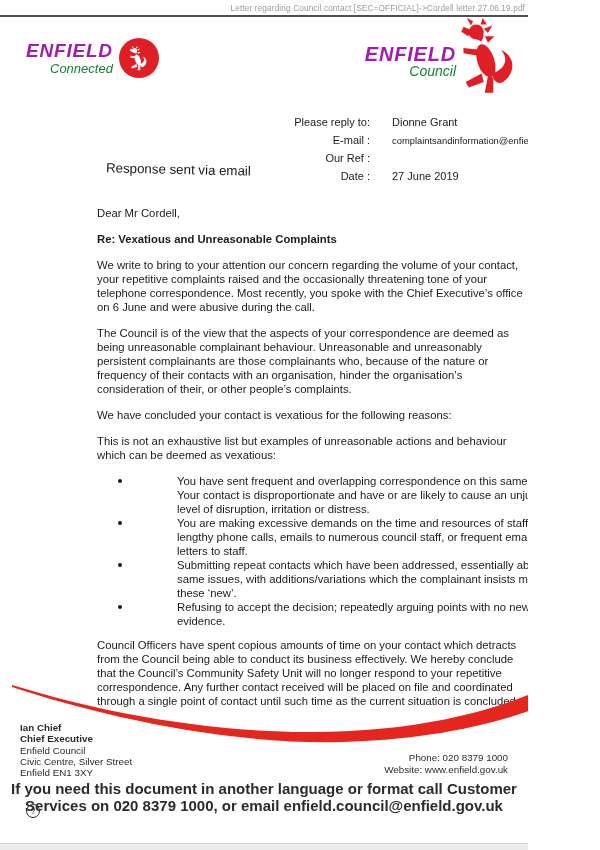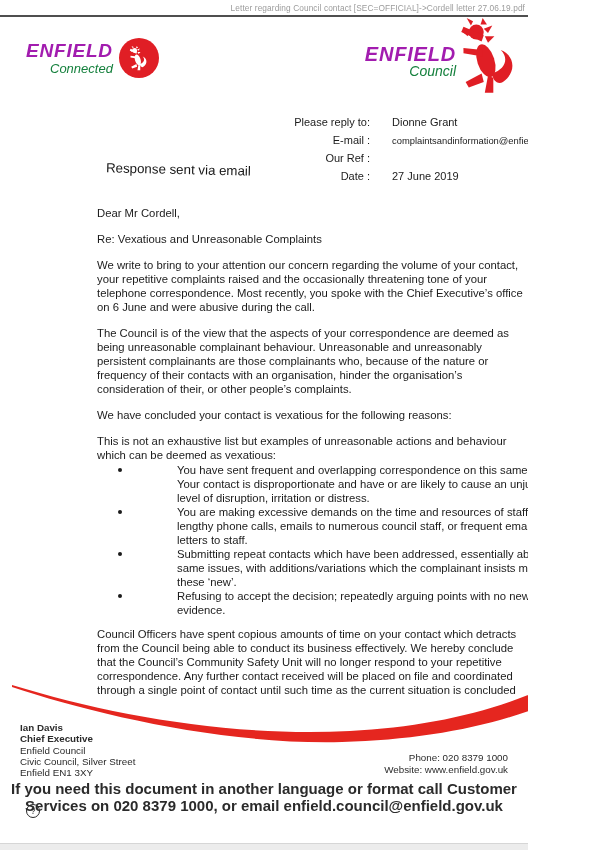--- a/index.html
+++ b/index.html
@@ -27,21 +27,21 @@
   .note { position:absolute; left:106px; top:162px; font-size:13.3px; color:#161616; transform:rotate(1.3deg); white-space:nowrap; }
   .meta { position:absolute; left:222px; top:116px; }
   .meta-row { display:flex; align-items:baseline; margin-bottom:4px; min-height:14px;gap:15px; }
   .meta-label { width:148px; text-align:right; font-size:11px; color:#1b1b1b; flex:none; }
   .meta-value { margin-left:7px; font-size:11px; color:#1b1b1b; }
   .meta-value.small { font-size:9.4px; }
 
   
   .letter { position:absolute; left:97px; top:206px; width:470px; font-size:11.3px; line-height:14px; color:#1b1b1b; }
   .letter p { margin:0 0 12px 0; white-space:pre-line; }
-  .subject { font-weight:normal; }
+  .subject { font-weight:bold; }
   .bullets { margin:1px 0 10px 0; }
   .bullet { display:flex;gap:42px; }
   .bullet .dot { flex:none; width:4px; height:4px; border-radius:50%; background:#1b1b1b; margin:5px 13px 0 21px; }
   .bullet .btext { flex:1; white-space:pre-line; }
 
   
   .swoosh { position:absolute; left:0; top:645px; }
 
   
   .footer-left { position:absolute; left:20px; top:722px; font-size:9.8px; line-height:11.3px; color:#2b2b2b; }
@@ -127,21 +127,21 @@
     <p>We write to bring to your attention our concern regarding the volume of your contact,
 your repetitive complaints raised and the occasionally threatening tone of your
 telephone correspondence. Most recently, you spoke with the Chief Executive’s office
 on 6 June and were abusive during the call.</p>
     <p>The Council is of the view that the aspects of your correspondence are deemed as
 being unreasonable complainant behaviour. Unreasonable and unreasonably
 persistent complainants are those complainants who, because of the nature or
 frequency of their contacts with an organisation, hinder the organisation’s
 consideration of their, or other people’s complaints.</p>
     <p>We have concluded your contact is vexatious for the following reasons:</p>
-    <p style="margin-bottom:1px">This is not an exhaustive list but examples of unreasonable actions and behaviour
+    <p style="margin-bottom:12px">This is not an exhaustive list but examples of unreasonable actions and behaviour
 which can be deemed as vexatious:</p>
     <div class="bullets">
       <div class="bullet">
         <span class="dot"></span>
         <span class="btext">You have sent frequent and overlapping correspondence on this same matter.
 Your contact is disproportionate and have or are likely to cause an unjustified
 level of disruption, irritation or distress.</span>
       </div>
       <div class="bullet">
         <span class="dot"></span>
@@ -166,24 +166,24 @@
 that the Council’s Community Safety Unit will no longer respond to your repetitive
 correspondence. Any further contact received will be placed on file and coordinated
 through a single point of contact until such time as the current situation is concluded</p>
   </div>
 
   <svg class="swoosh" width="600" height="102" viewBox="0 0 600 102">
     <path d="M12,40 C110,70 230,92 350,86 C455,81 548,52 600,9 L600,31 C542,70 452,94 342,97 C222,100 90,68 12,42 Z" fill="#e5261f"></path>
   </svg>
 
   <div class="footer-left">
-    <div class="b">Ian Davis</div>
+    <div class="b">Ian Chief</div>
     <div class="b">Chief Executive</div>
     <div>Enfield Council</div>
-    <div>Civic Council, Silver Street</div>
+    <div>Civic Centre, Silver Street</div>
     <div>Enfield EN1 3XY</div>
   </div>
   <div class="footer-right">
     <div>Phone: 020 8379 1000</div>
     <div>Website: www.enfield.gov.uk</div>
   </div>
   <div class="lang-note">If you need this document in another language or format call Customer Services on 020 8379 1000, or email enfield.council@enfield.gov.uk</div>
   <div class="help-circle">?</div>
   <div class="bottom-band"></div>
 

